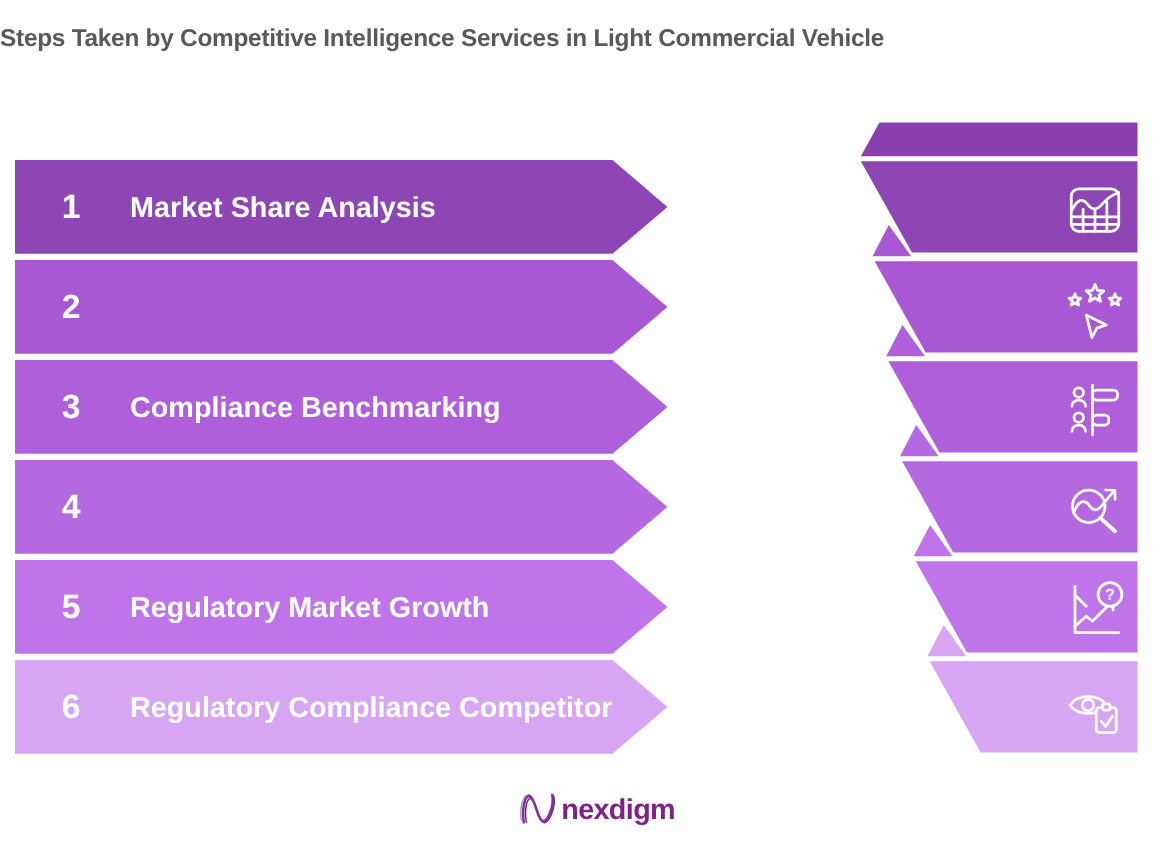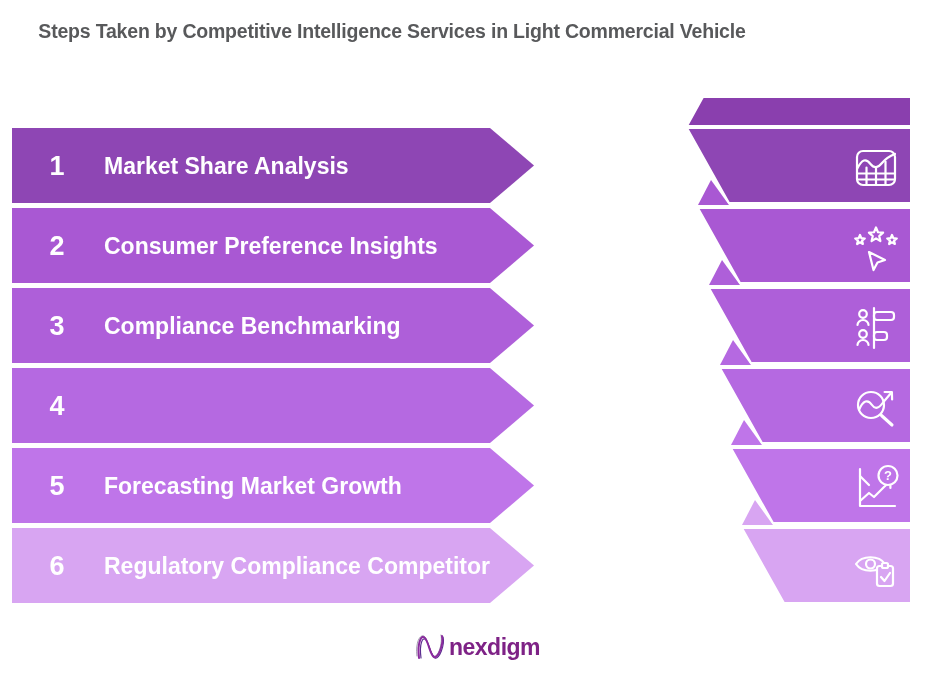--- a/index.html
+++ b/index.html
@@ -2,21 +2,21 @@
 <html><head>
 <meta charset="utf-8">
 <style>
   html,body{margin:0;padding:0;}
   body{
     width:936px;height:685px;background:#ffffff;position:relative;overflow:hidden;
     font-family:"Liberation Sans",sans-serif;
   }
   .title{
     position:absolute;top:20px;left:0;width:784px;margin:0;
-    text-align:center;font-size:19.5px;font-weight:bold;color:#58595b;
+    font-size:19.5px;font-weight:bold;color:#58595b;
     letter-spacing:-0.2px;
   }
   .scene{position:absolute;left:0;top:0;}
   .step-text{position:absolute;left:12px;width:478px;height:75px;pointer-events:none;}
   .step-num{
     position:absolute;left:28px;top:50%;transform:translateY(-50%);
     width:34px;text-align:center;font-size:27px;font-weight:bold;color:#ffffff;
   }
   .step-label{
     position:absolute;left:92px;top:50%;transform:translateY(-50%);
@@ -121,32 +121,31 @@
     <path d="M5 27 C3 10 8 3 11 7 C15 12 16 24 20 26 C24 28 30 13 28 5" stroke="#8a2b9e" stroke-width="2"></path>
   </g>
 </svg>
 
 <div class="step-text" style="top:128px">
   <span class="step-num">1</span>
   <span class="step-label">Market Share Analysis</span>
 </div>
 <div class="step-text" style="top:208px">
   <span class="step-num">2</span>
-  <span class="step-label">Consumer Preference Insights</span>
 </div>
 <div class="step-text" style="top:288px">
   <span class="step-num">3</span>
   <span class="step-label">Compliance Benchmarking</span>
 </div>
 <div class="step-text" style="top:368px">
   <span class="step-num">4</span>
 </div>
 <div class="step-text" style="top:448px">
   <span class="step-num">5</span>
-  <span class="step-label">Forecasting Market Growth</span>
+  <span class="step-label">Regulatory Market Growth</span>
 </div>
 <div class="step-text" style="top:528px">
   <span class="step-num">6</span>
   <span class="step-label">Regulatory Compliance Competitor</span>
 </div>
 
 <div class="logo-row">
   <span style="width:44px"></span>
   <span class="logo-text">nexdigm</span>
 </div>

